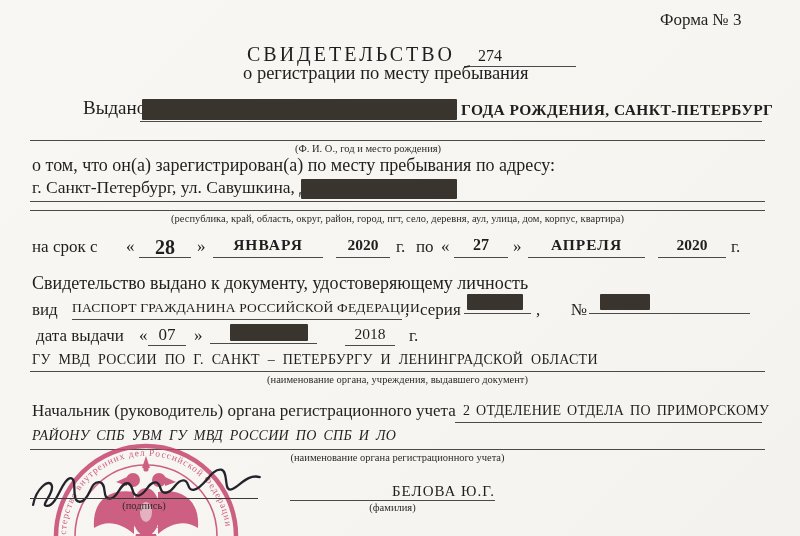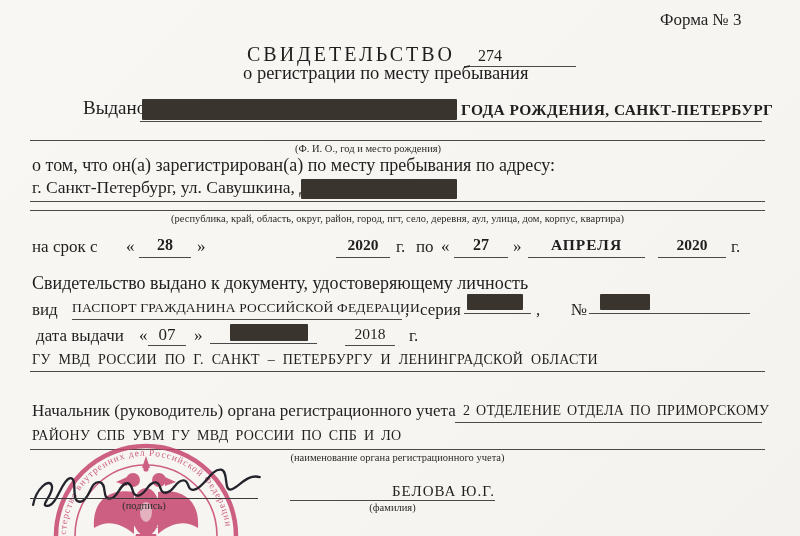--- a/index.html
+++ b/index.html
@@ -39,22 +39,23 @@
 
   <div class="abs t18" style="top:155px;left:32px;">о том, что он(а) зарегистрирован(а) по месту пребывания по адресу:</div>
   <div class="abs" style="top:177px;left:32px;font-size:17.5px;">г. Санкт-Петербург, ул. Савушкина, дом</div>
   <div class="abs redact" style="top:179px;left:301px;width:156px;height:20px;"></div>
   <div class="abs rule" style="top:201px;left:30px;width:735px;"></div>
   <div class="abs rule" style="top:210px;left:30px;width:735px;"></div>
   <div class="abs cap" style="top:213px;left:30px;width:735px;">(республика, край, область, округ, район, город, пгт, село, деревня, аул, улица, дом, корпус, квартира)</div>
 
   <div class="abs t17" style="top:237px;left:32px;">на срок с</div>
   <div class="abs t17" style="top:237px;left:126px;">«</div>
-  <div class="abs seg b" style="top:236px;left:139px;width:52px;height:21px;font-size:16px;">28</div>
+  <div class="abs seg b" style="top:236px;left:139px;width:52px;height:21px;font-size:20px;">28</div>
   <div class="abs t17" style="top:237px;left:197px;">»</div>
+  <div class="abs seg b" style="top:236px;left:213px;width:110px;height:21px;font-size:15.5px;letter-spacing:1px;">ЯНВАРЯ</div>
   <div class="abs seg b" style="top:236px;left:336px;width:54px;height:21px;font-size:15.5px;">2020</div>
   <div class="abs t17" style="top:237px;left:396px;">г.</div>
   <div class="abs t17" style="top:237px;left:416px;">по</div>
   <div class="abs t17" style="top:237px;left:441px;">«</div>
   <div class="abs seg b" style="top:236px;left:454px;width:54px;height:21px;font-size:16px;">27</div>
   <div class="abs t17" style="top:237px;left:513px;">»</div>
   <div class="abs seg b" style="top:236px;left:528px;width:117px;height:21px;font-size:15.5px;letter-spacing:1px;">АПРЕЛЯ</div>
   <div class="abs seg b" style="top:236px;left:658px;width:68px;height:21px;font-size:15.5px;">2020</div>
   <div class="abs t17" style="top:237px;left:731px;">г.</div>
 
@@ -75,25 +76,26 @@
   <div class="abs t17" style="top:326px;left:139px;">«</div>
   <div class="abs seg" style="top:325px;left:148px;width:38px;height:20px;font-size:17px;">07</div>
   <div class="abs t17" style="top:326px;left:194px;">»</div>
   <div class="abs redact" style="top:324px;left:230px;width:78px;height:17px;"></div>
   <div class="abs rule" style="top:343px;left:210px;width:107px;"></div>
   <div class="abs seg" style="top:325px;left:345px;width:50px;height:20px;font-size:15.5px;">2018</div>
   <div class="abs t17" style="top:326px;left:409px;">г.</div>
 
   <div class="abs capsline" style="top:352px;left:32px;">ГУ МВД РОССИИ ПО Г. САНКТ – ПЕТЕРБУРГУ И ЛЕНИНГРАДСКОЙ ОБЛАСТИ</div>
   <div class="abs rule" style="top:371px;left:30px;width:735px;"></div>
+  <div class="abs cap" style="top:374px;left:30px;width:735px;">(наименование органа, учреждения, выдавшего документ)</div>
 
   <div class="abs t17" style="top:401px;left:32px;">Начальник (руководитель) органа регистрационного учета</div>
   <div class="abs capsline" style="top:403px;left:463px;word-spacing:2px;">2 ОТДЕЛЕНИЕ ОТДЕЛА ПО ПРИМОРСКОМУ</div>
   <div class="abs rule" style="top:422px;left:455px;width:307px;"></div>
-  <div class="abs capsline" style="top:428px;left:32px;word-spacing:3px;">РАЙОНУ СПБ УВМ ГУ МВД РОССИИ ПО СПБ И ЛО</div>
+  <div class="abs capsline" style="top:428px;left:32px;word-spacing:3px;font-style:italic;">РАЙОНУ СПБ УВМ ГУ МВД РОССИИ ПО СПБ И ЛО</div>
   <div class="abs rule" style="top:449px;left:30px;width:735px;"></div>
   <div class="abs cap" style="top:452px;left:30px;width:735px;">(наименование органа регистрационного учета)</div>
 
   <svg class="abs" style="top:442px;left:46px;" width="200" height="200" viewBox="0 0 200 200">
     <defs>
       <filter id="softblur" x="-10%" y="-10%" width="120%" height="120%">
           <feGaussianBlur stdDeviation="0.55"></feGaussianBlur>
         </filter>
       <path id="ringArc" d="M24.4,120 A80,80 0 1 1 175.6,120" fill="none"></path>
       <path id="codeArc" d="M52,76 Q100,96 148,76" fill="none"></path>

